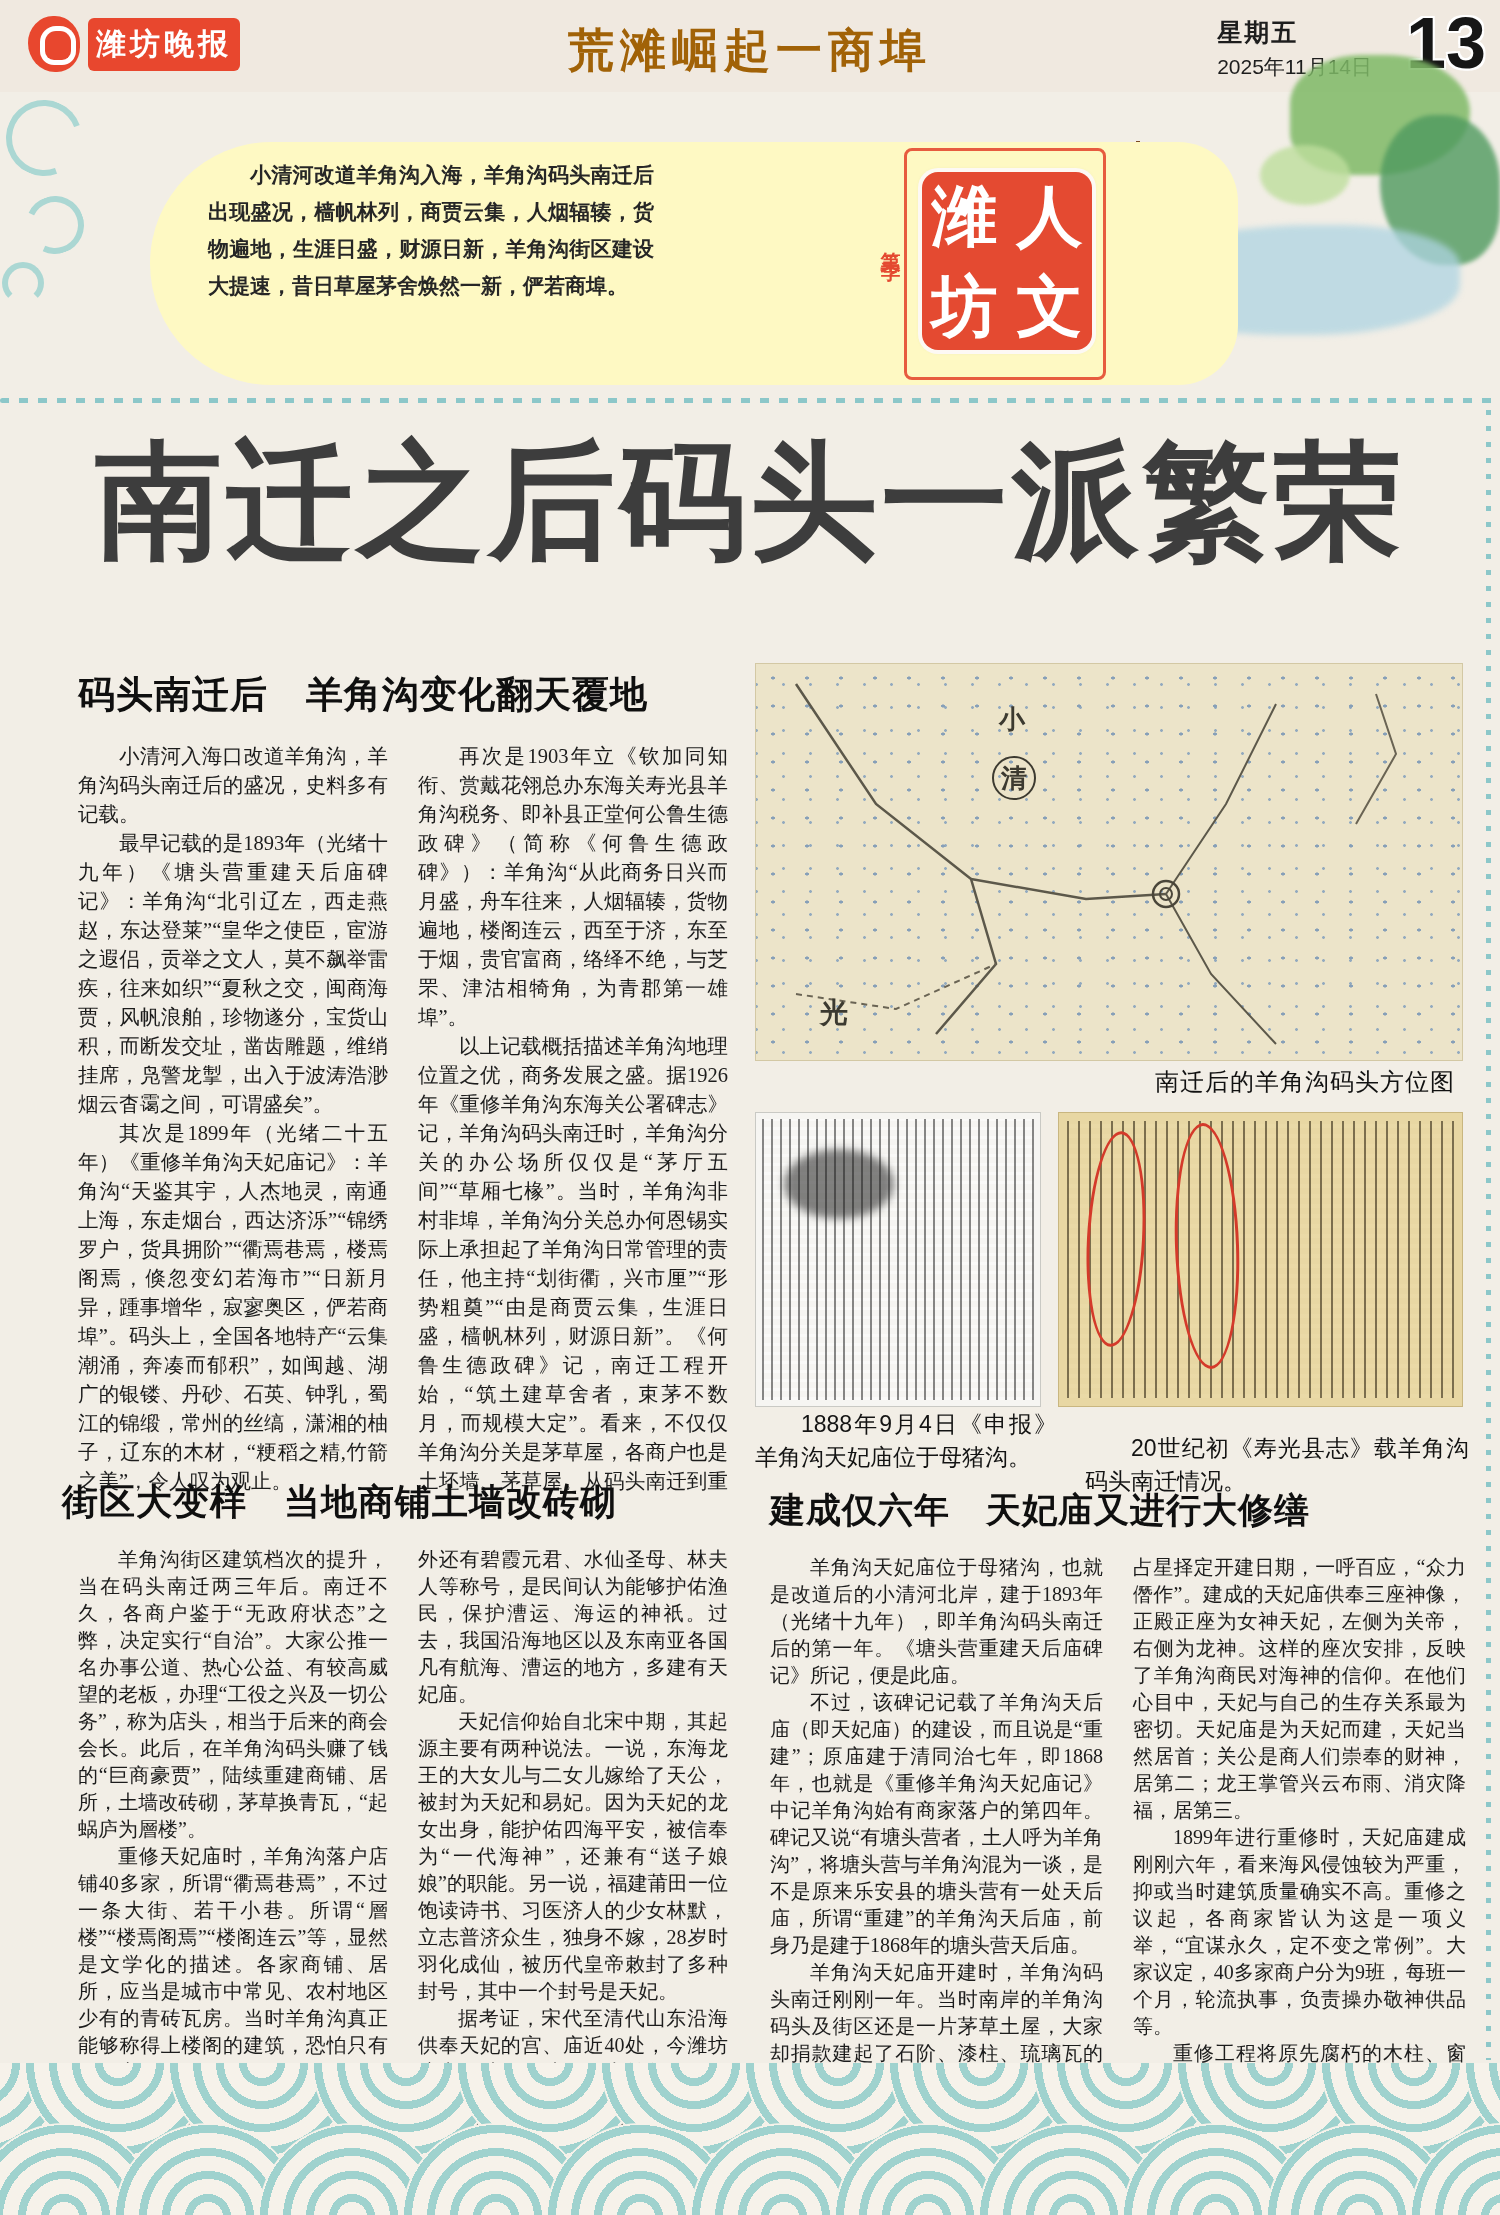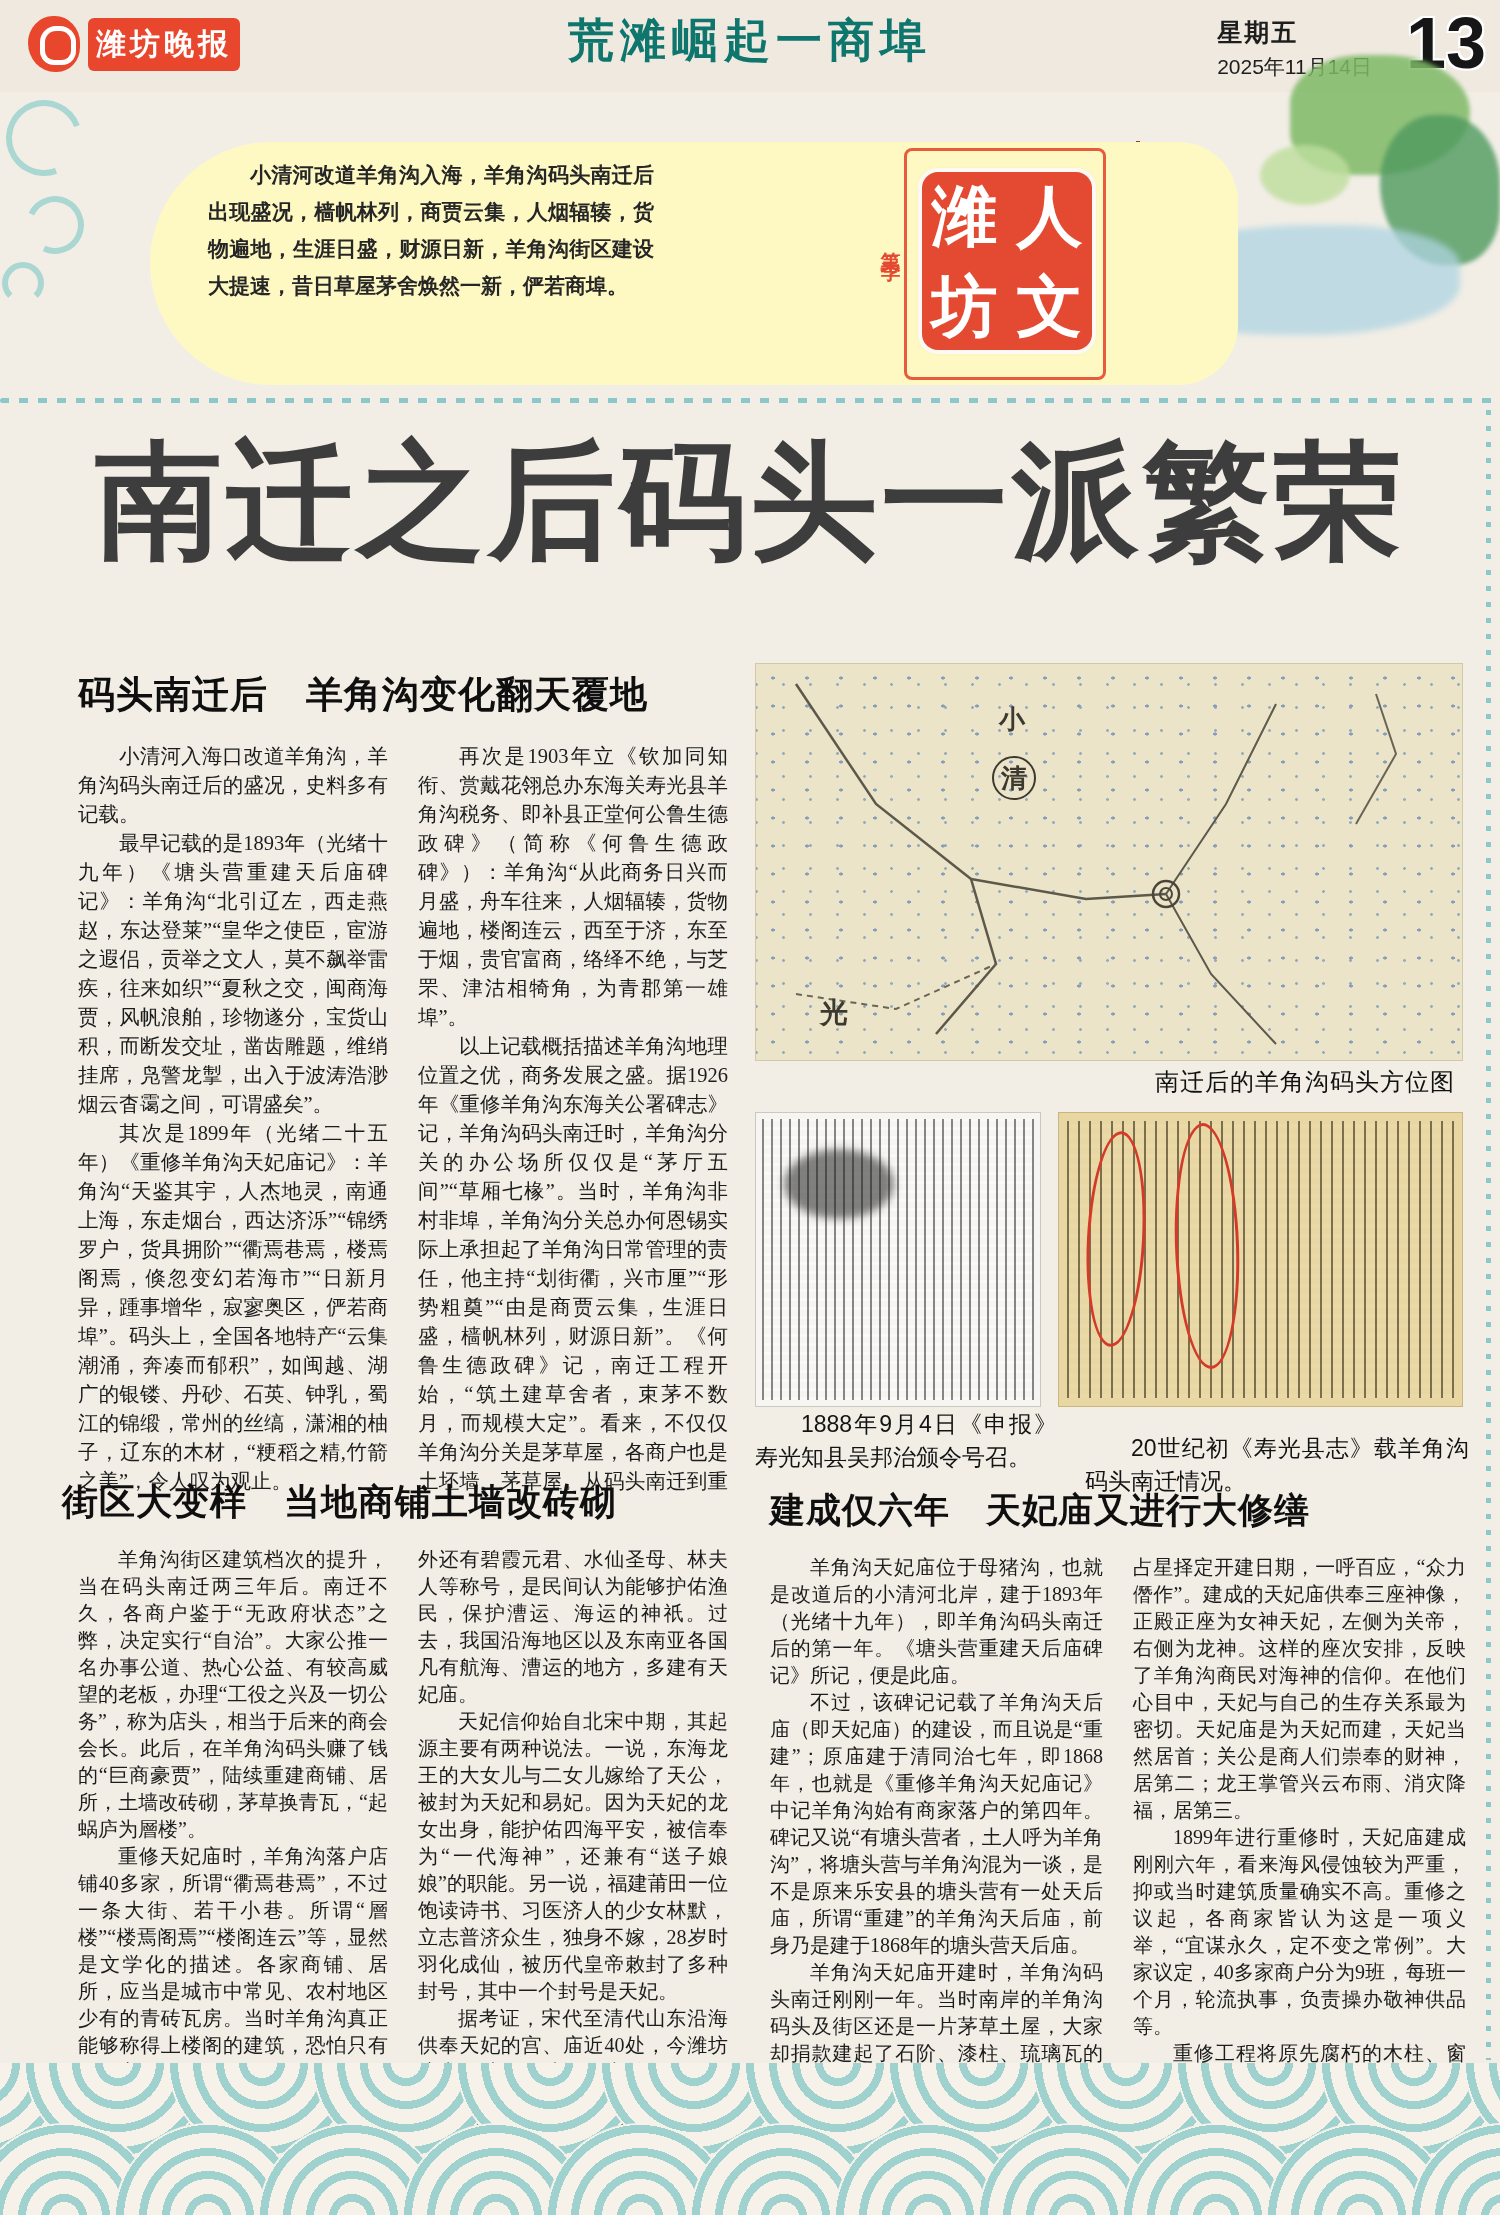--- a/index.html
+++ b/index.html
@@ -9,22 +9,22 @@
   
   .masthead{position:absolute;left:0;top:0;width:1500px;height:92px;background:#f0e9e0;}
   .logo-box{position:absolute;left:28px;top:16px;display:flex;align-items:center;gap:8px;}
   .logo-flame{width:52px;height:56px;border-radius:50% 50% 46% 54%;background:#e8472e;position:relative;}
   .logo-flame::before{content:"";position:absolute;left:12px;top:10px;width:26px;height:16px;
       border:5px solid #fff;border-bottom:none;border-radius:16px 16px 0 0;}
   .logo-flame::after{content:"";position:absolute;left:12px;top:30px;width:26px;height:14px;
       border:5px solid #fff;border-top:none;border-radius:0 0 14px 14px;}
   .logo-plate{background:#e8472e;border-radius:6px;padding:6px 8px;}
   .logo-plate span{color:#fff;font-size:30px;font-weight:bold;letter-spacing:4px;}
-  .edition-title{position:absolute;left:0;right:0;top:10px;text-align:center;
-      font-size:46px;font-weight:900;letter-spacing:6px;color:#0f766e;}
+  .edition-title{position:absolute;left:0;right:0;top:20px;text-align:center;
+      font-size:46px;font-weight:900;letter-spacing:6px;color:#a16207;}
   .date-block{position:absolute;right:128px;top:16px;text-align:left;color:#1d1d1d;}
   .date-weekday{font-size:25px;font-weight:bold;letter-spacing:2px;}
   .date-full{font-size:21px;margin-top:4px;}
   .page-num{position:absolute;right:14px;top:2px;font-size:72px;font-weight:900;color:#161616;
       text-shadow:2px 2px 0 #fff,-2px -2px 0 #fff,2px -2px 0 #fff,-2px 2px 0 #fff;}
 
   
   .art-right{position:absolute;right:0;top:55px;width:660px;height:265px;pointer-events:none;}
   .blob{position:absolute;border-radius:50%;filter:blur(2px);}
   .b1{right:30px;top:0;width:180px;height:120px;background:#7fba67;opacity:.85;border-radius:46% 54% 60% 40%;}
@@ -204,21 +204,21 @@
 
   <div class="clip clip1">
     <div class="tex"></div>
     <div class="smudge"></div>
   </div>
   <div class="clip clip2">
     <div class="tex"></div>
     <div class="red-oval ro1"></div>
     <div class="red-oval ro2"></div>
   </div>
-  <div class="fig-caption cap1">1888年9月4日《申报》寿光知县吴邦治颁令号召。</div>
+  <div class="fig-caption cap1">1888年9月4日《申报》羊角沟天妃庙位于母猪沟。</div>
   <div class="fig-caption cap2">20世纪初《寿光县志》载羊角沟码头南迁情况。</div>
 
   <div class="sec-heading h2">街区大变样　当地商铺土墙改砖砌</div>
   <div class="body-cols a2">
       <p>羊角沟街区建筑档次的提升，当在码头南迁两三年后。南迁不久，各商户鉴于“无政府状态”之弊，决定实行“自治”。大家公推一名办事公道、热心公益、有较高威望的老板，办理“工役之兴及一切公务”，称为店头，相当于后来的商会会长。此后，在羊角沟码头赚了钱的“巨商豪贾”，陆续重建商铺、居所，土墙改砖砌，茅草换青瓦，“起蜗庐为層楼”。</p>
       <p>重修天妃庙时，羊角沟落户店铺40多家，所谓“衢焉巷焉”，不过一条大街、若干小巷。所谓“層楼”“楼焉阁焉”“楼阁连云”等，显然是文学化的描述。各家商铺、居所，应当是城市中常见、农村地区少有的青砖瓦房。当时羊角沟真正能够称得上楼阁的建筑，恐怕只有天妃庙。</p>
       <p>天妃又称天后、天母、天上圣母，福建称妈祖，广东称婆祖，此外还有碧霞元君、水仙圣母、林夫人等称号，是民间认为能够护佑渔民，保护漕运、海运的神祇。过去，我国沿海地区以及东南亚各国凡有航海、漕运的地方，多建有天妃庙。</p>
       <p>天妃信仰始自北宋中期，其起源主要有两种说法。一说，东海龙王的大女儿与二女儿嫁给了天公，被封为天妃和易妃。因为天妃的龙女出身，能护佑四海平安，被信奉为“一代海神”，还兼有“送子娘娘”的职能。另一说，福建莆田一位饱读诗书、习医济人的少女林默，立志普济众生，独身不嫁，28岁时羽化成仙，被历代皇帝敕封了多种封号，其中一个封号是天妃。</p>
       <p>据考证，宋代至清代山东沿海供奉天妃的宫、庙近40处，今潍坊境内三处，一处是寿光羊角沟的天妃庙，又称天后宫。另两处是昌邑县城的天后庙，建于1895年（光绪二十一年）；昌邑下营的天后宫，建于1903年（光绪二十九年）。</p>
     </div>

